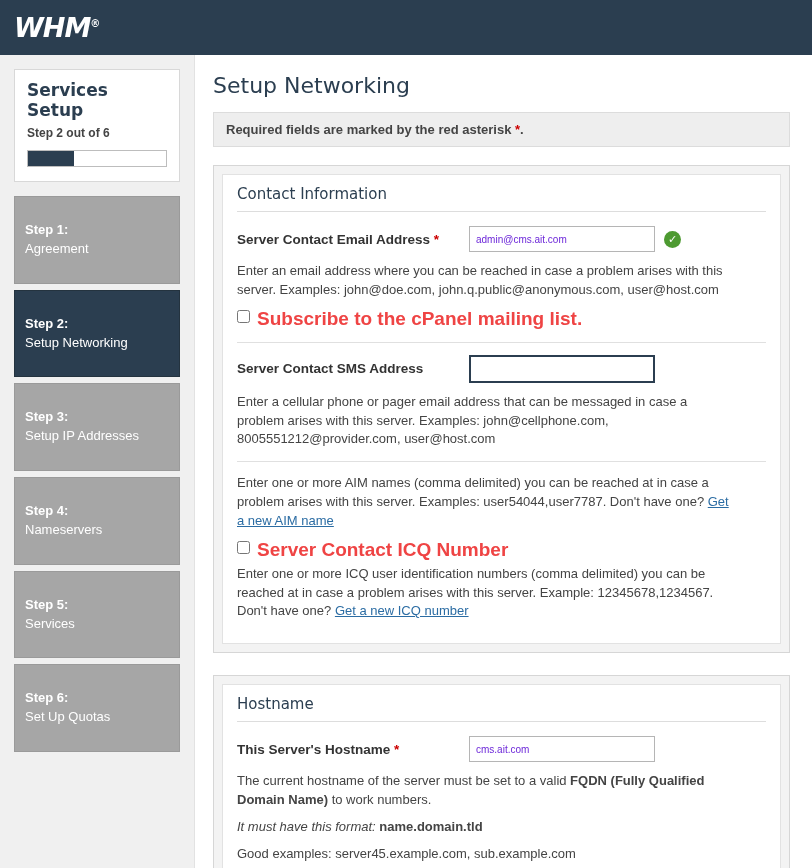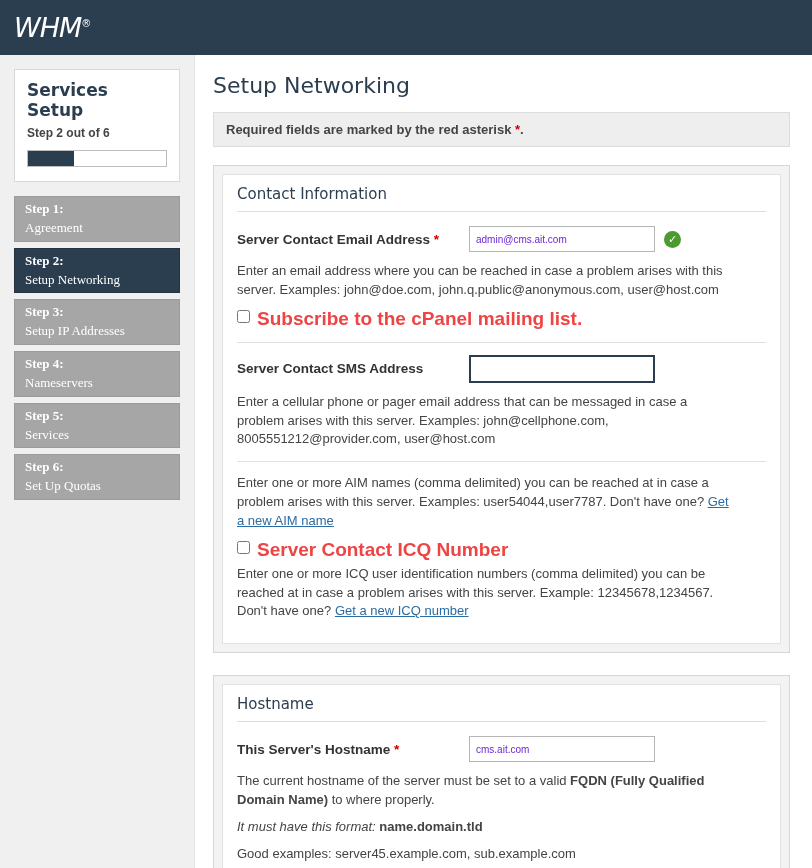--- a/index.html
+++ b/index.html
@@ -18,21 +18,21 @@
     height: 55px;
     background: #2b3e50;
     display: flex;
     align-items: center;
     padding-left: 14px;
   }
   .logo {
     color: #ffffff;
     font-family: "DejaVu Sans", sans-serif;
     font-size: 27px;
-    font-weight: normal;
+    font-weight: bold;
     font-style: italic;
     letter-spacing: -1px;
   }
   .logo .reg {
     font-size: 10px;
     vertical-align: super;
     font-style: normal;
     letter-spacing: 0;
   }
 
@@ -77,25 +77,24 @@
   }
   .progress-fill {
     height: 100%;
     background: #2b3e50;
   }
 
   .step-item {
     background: #a6a6a6;
     color: #ffffff;
     border: 1px solid #9a9a9a;
-    padding: 3px 10px;
+    padding: 24px 10px;
     margin-bottom: 6px;
     line-height: 1.45;
     cursor: pointer;
-    font-family: Liberation Serif, serif;
   }
   .step-item.active {
     background: #2b3e50;
     border-color: #24333f;
   }
   .step-item .num { font-weight: bold; display: block; font-size: 13px; }
   .step-item .name { display: block; font-size: 13px; }
 
   
   .main {
@@ -317,21 +316,21 @@
 
         <div class="field-row">
           <div class="field-label">
             <span>This Server's Hostname</span>
             <span class="req">*</span>
           </div>
           <input class="text" type="text" value="cms.ait.com" style="">
         </div>
 
         <p class="help">
-          <span>The current hostname of the server must be set to a valid </span><span class="bold">FQDN (Fully Qualified Domain Name)</span><span> to where properly.</span>
+          <span>The current hostname of the server must be set to a valid </span><span class="bold">FQDN (Fully Qualified Domain Name)</span><span> to work numbers.</span>
         </p>
         <p class="help">
           <span class="italic">It must have this format: </span><span class="italic-bold">name.domain.tld</span>
         </p>
         <p class="help">Good examples: server45.example.com, sub.example.com</p>
 
       </div>
     </div>
 
   </div>

